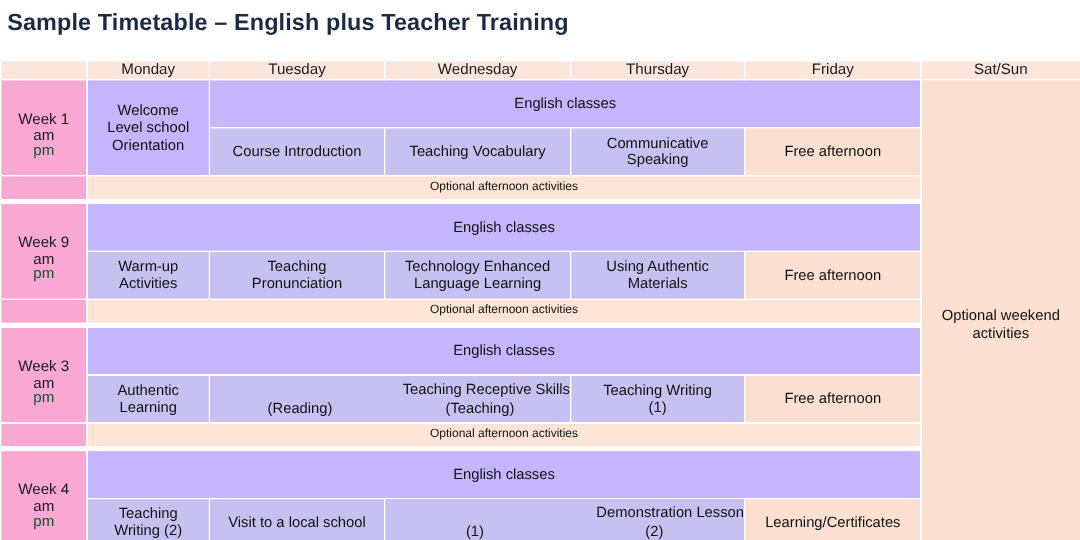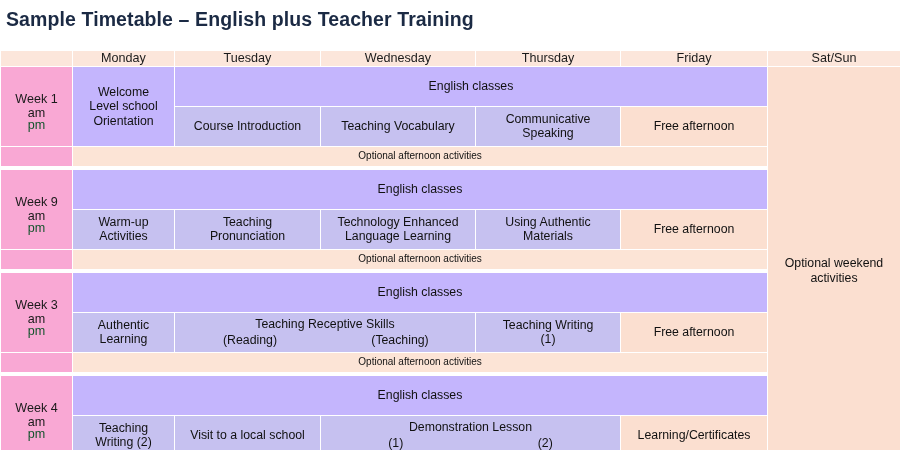--- a/index.html
+++ b/index.html
@@ -89,21 +89,21 @@
   }
   .split-cell {
     position: relative;
     padding: 0;
   }
   .span-title {
     position: absolute;
     left: 0;
     right: 0;
     top: 4px;
-    text-align: center;
+    text-align: right;
     line-height: 1.18;
   }
   .span-subs {
     position: absolute;
     left: 0;
     right: 0;
     bottom: 4px;
     display: flex;
   }
   .span-subs > span {

